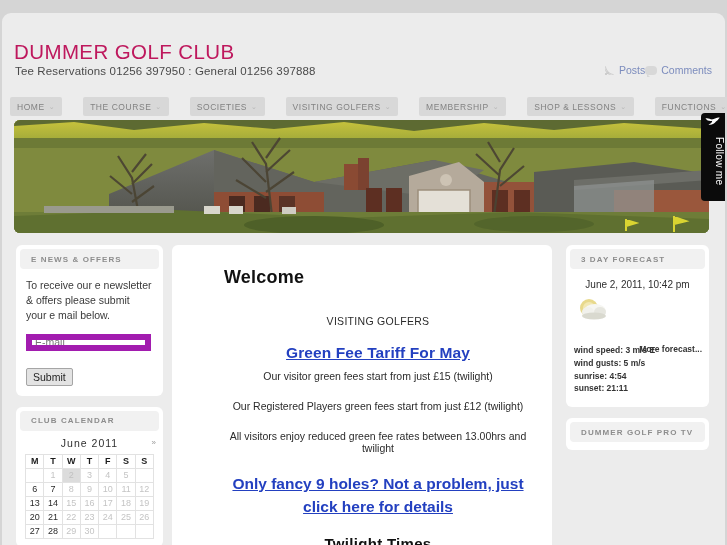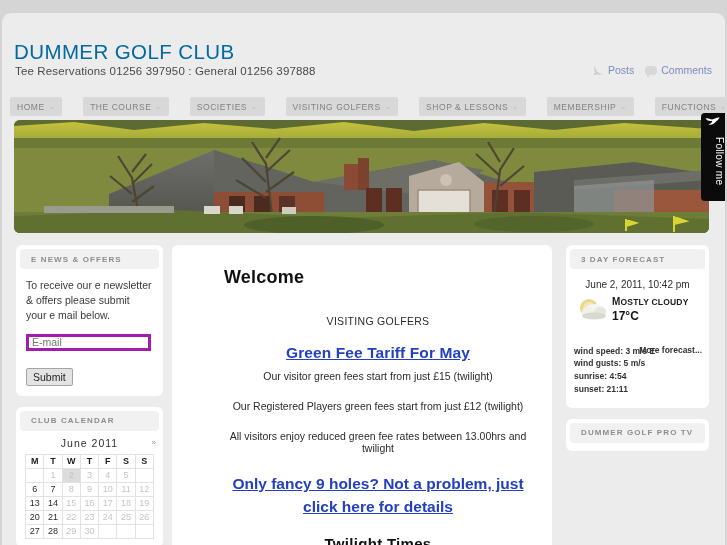--- a/index.html
+++ b/index.html
@@ -20,29 +20,29 @@
     width: 723px; height: 532px;
     background: #ececec;
     border-radius: 9px 9px 0 0;
   }
 
   
   .masthead { position: absolute; left: 0; top: 0; width: 723px; height: 70px; }
   .site-title {
     position: absolute; left: 12px; top: 27px;
     font-size: 20.5px; letter-spacing: 0.4px;
-    color: #0369a1; font-weight: 400;
+    color: #be185d; font-weight: 400;
   }
   .site-tagline {
     position: absolute; left: 13px; top: 52px;
     font-size: 11.5px; color: #4a4a4a; letter-spacing: 0.15px;
   }
   .feeds {
     position: absolute; right: 13px; top: 51px;
-    display: flex; align-items: center; gap: 11px;
+    display: flex; align-items: center; 
     font-size: 10.5px; color: #7f8fbf;
   }
   .feed-link { display: flex; align-items: center; gap: 4px; color: #7c8cbd; }
   .rss-ico { width: 11px; height: 11px; position: relative; display: inline-block; }
   .rss-ico i { position: absolute; display: block; border: 1.4px solid #c3c3c3; border-radius: 0; }
   .rss-ico i:nth-child(1){ left:1px; bottom:1px; width:2px; height:2px; background:#c3c3c3; border:0; border-radius:50%; }
   .rss-ico i:nth-child(2){ left:1px; bottom:1px; width:6px; height:6px; border-width:1.4px; border-color:#c9c9c9; border-right-color:transparent; border-top-color:transparent; border-radius:0 0 0 7px; }
   .rss-ico i:nth-child(3){ left:1px; bottom:1px; width:9px; height:9px; border-width:1.4px; border-color:#c9c9c9; border-right-color:transparent; border-top-color:transparent; border-radius:0 0 0 10px; }
   .cmt-ico {
     width: 12px; height: 9px; background: #d8d8d8; border-radius: 4px;
@@ -114,21 +114,21 @@
     height: 20px; display: flex; align-items: center;
     padding-left: 11px;
     font-size: 8px; letter-spacing: 1.1px;
     color: #8d8d8d; font-weight: 700;
   }
   .widget-body { padding: 9px 10px 2px 10px; }
 
   .enews-text { font-size: 10.5px; color: #3a3a3a; line-height: 1.42; }
   .email-input {
     margin-top: 11px; width: 125px; height: 17px;
-    border: 3px solid #a21caf; background: #fff;
+    border: 6px solid #a21caf; background: #fff;
     font-size: 10.5px; color: #2b2b2b; padding: 0 3px;
     font-family: "Liberation Sans", sans-serif;
     border-radius: 0;
   }
   .submit-btn {
     margin-top: 17px;
     background: #e3e3e3; border: 1px solid #a5a5a5;
     font-size: 10.5px; color: #1f1f1f;
     padding: 2px 6px; cursor: pointer;
     font-family: "Liberation Sans", sans-serif;
@@ -242,25 +242,25 @@
       </div>
       <div class="nav-item">
         <span>SOCIETIES</span>
         <span class="chev">⌄</span>
       </div>
       <div class="nav-item">
         <span>VISITING GOLFERS</span>
         <span class="chev">⌄</span>
       </div>
       <div class="nav-item">
+        <span>MEMBERSHIP</span>
+        <span class="chev">⌄</span>
+      </div>
+      <div class="nav-item">
         <span>SHOP &amp; LESSONS</span>
-        <span class="chev">⌄</span>
-      </div>
-      <div class="nav-item">
-        <span>MEMBERSHIP</span>
         <span class="chev">⌄</span>
       </div>
       <div class="nav-item">
         <span>FUNCTIONS</span>
         <span class="chev">⌄</span>
       </div>
       <div class="nav-item">
         <span>MEMBERS</span>
         <span class="chev">⌄</span>
       </div>
@@ -445,24 +445,20 @@
             <div class="wx-icon">
               <svg viewBox="0 0 32 26" width="32" height="26" xmlns="http://www.w3.org/2000/svg">
                 <circle cx="13" cy="12" r="9" fill="#e8d98c"></circle>
                 <circle cx="13" cy="12" r="6" fill="#f2e8b4"></circle>
                 <ellipse cx="19" cy="15" rx="11" ry="7" fill="#f6f6f2"></ellipse>
                 <ellipse cx="12" cy="16" rx="6" ry="5" fill="#f1f1ec"></ellipse>
                 <ellipse cx="24" cy="16" rx="6" ry="5" fill="#e6e6df"></ellipse>
                 <ellipse cx="18" cy="20" rx="12" ry="3.5" fill="#d9d9cf"></ellipse>
               </svg>
             </div>
-            <div>
-              <div class="wx-cond"><span>M</span><span class="sm">OSTLY CLOUDY</span></div>
-              <div class="wx-temp">17°C</div>
-            </div>
           </div>
           <div class="wx-stats">
             <a class="wx-more">More forecast...</a>
             <div>wind speed: 3 m/s E</div>
             <div>wind gusts: 5 m/s</div>
             <div>sunrise: 4:54</div>
             <div>sunset: 21:11</div>
           </div>
         </div>
       </div>

